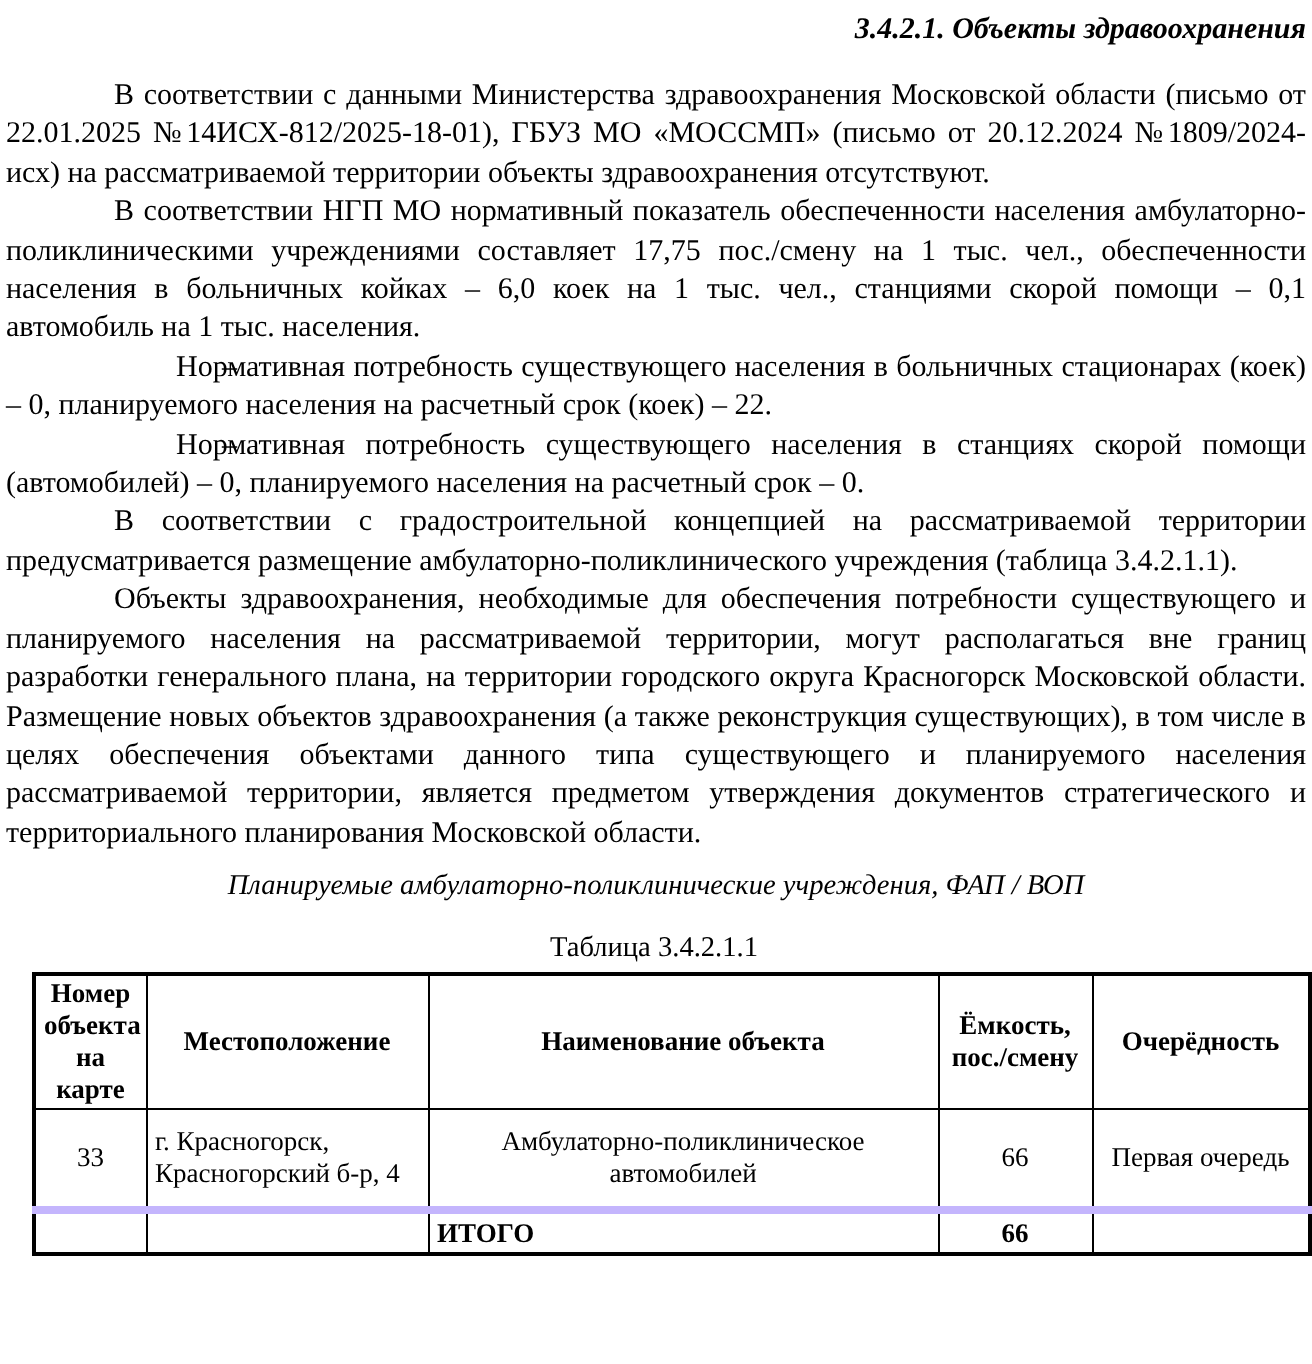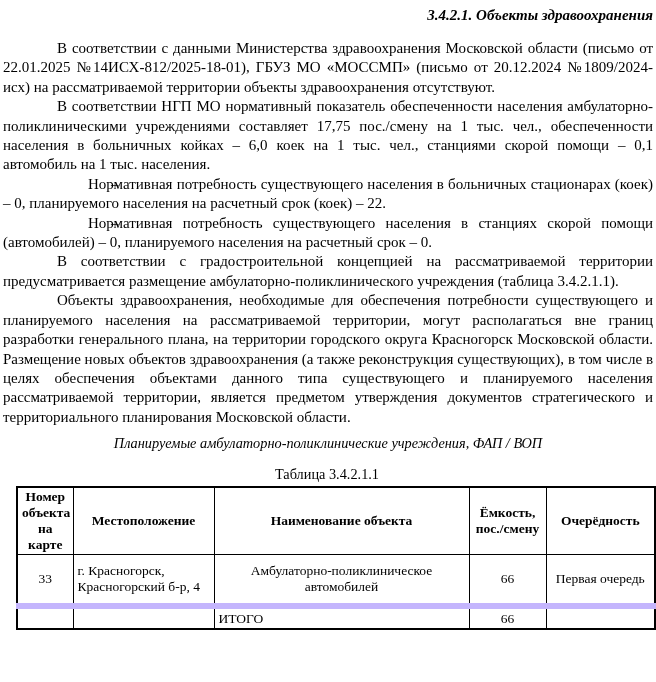--- a/index.html
+++ b/index.html
@@ -74,23 +74,23 @@
   }
   col.c-num   { width: 56px; }
   col.c-loc   { width: 141px; }
   col.c-name  { width: 255px; }
   col.c-cap   { width: 77px; }
   col.c-stage { width: 109px; }
   tr.data-row td { height: 46px; }
   td.cell-center { text-align: center; }
   td.cell-left   { text-align: left; }
   tr.total-row td {
-    border-top: 6px solid #c4b5fd;
+    border-top: 4px solid #c4b5fd;
     height: 17px;
-    font-weight: normal;
+    font-weight: bold;
   }
 </style>
 </head>
 <body>
 
 <div class="page">
 
   <div class="heading">3.4.2.1. Объекты здравоохранения</div>
 
   <p class="para">

